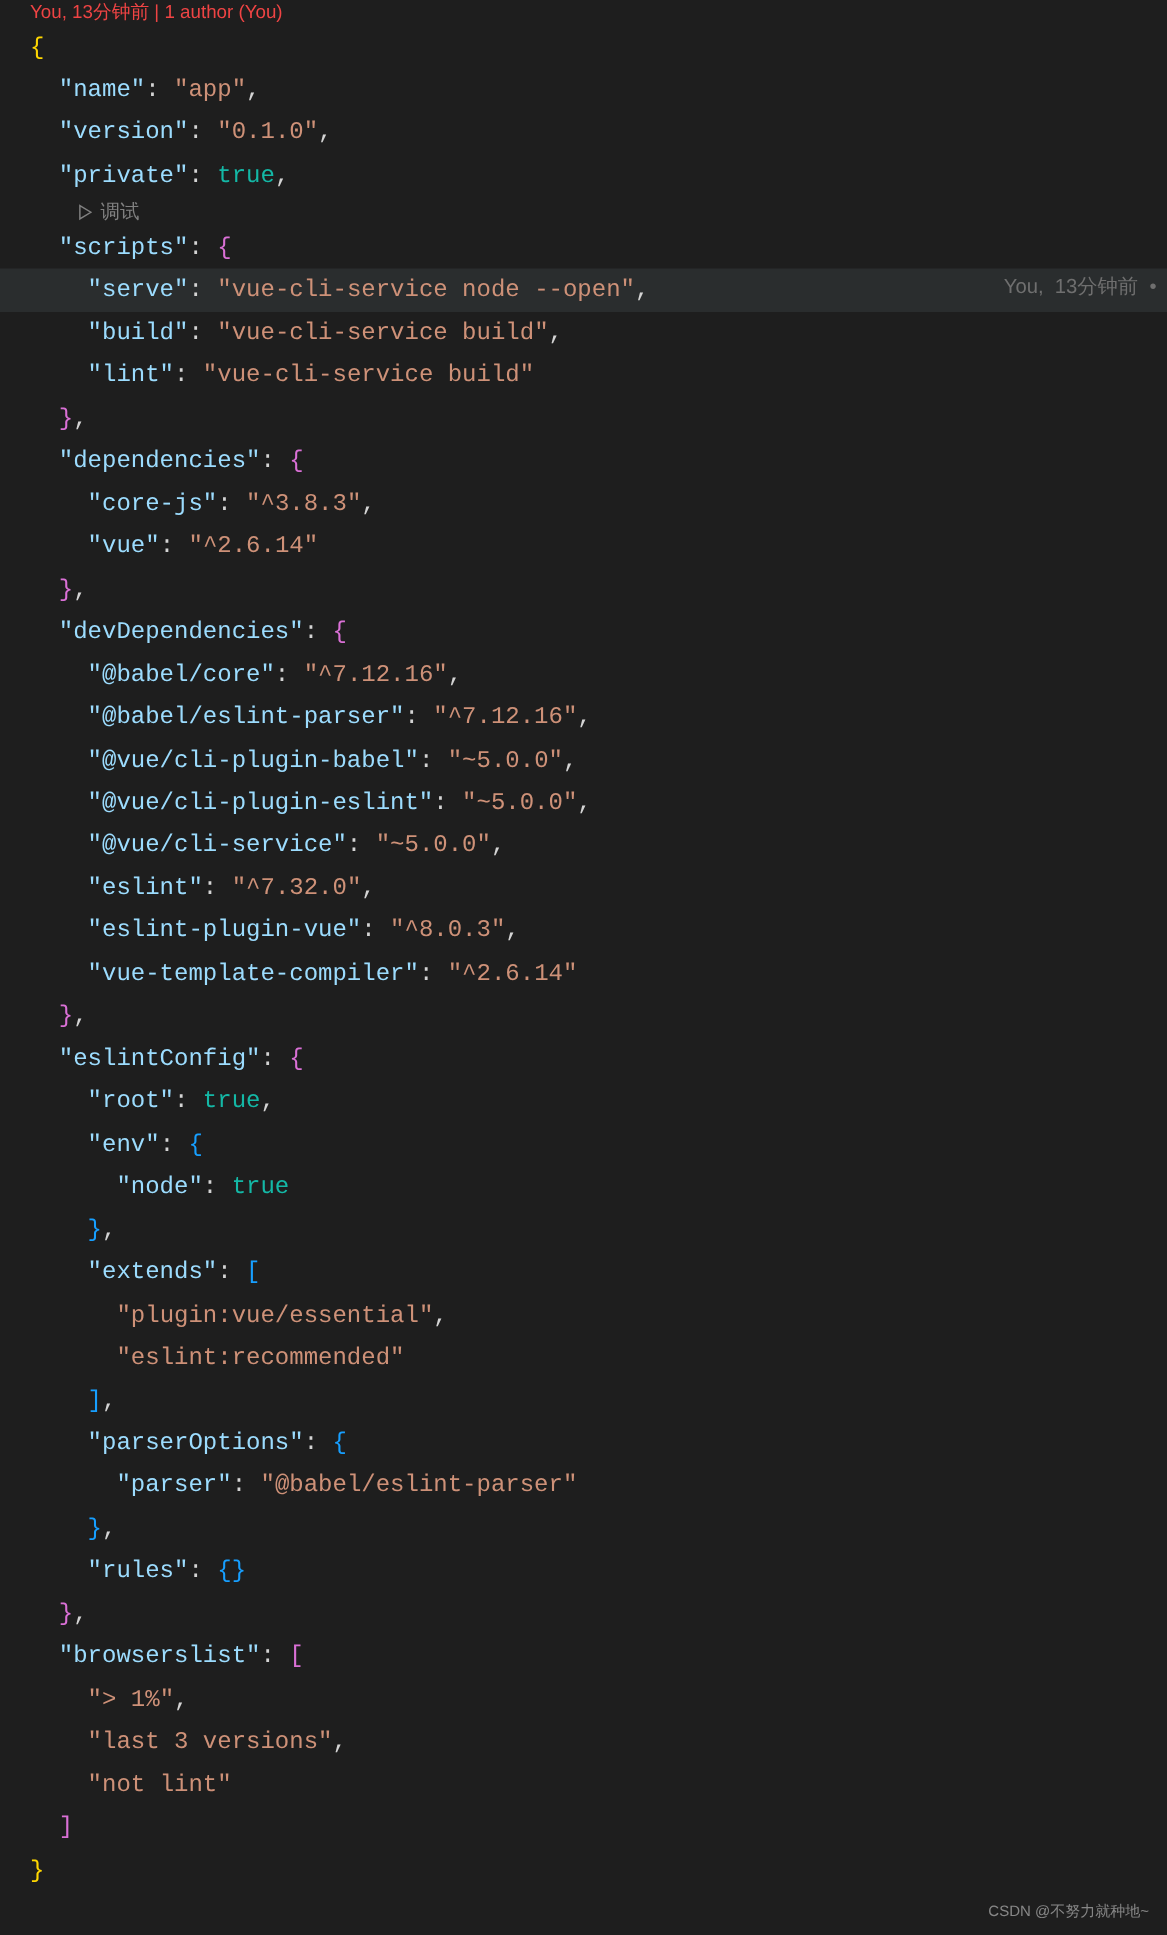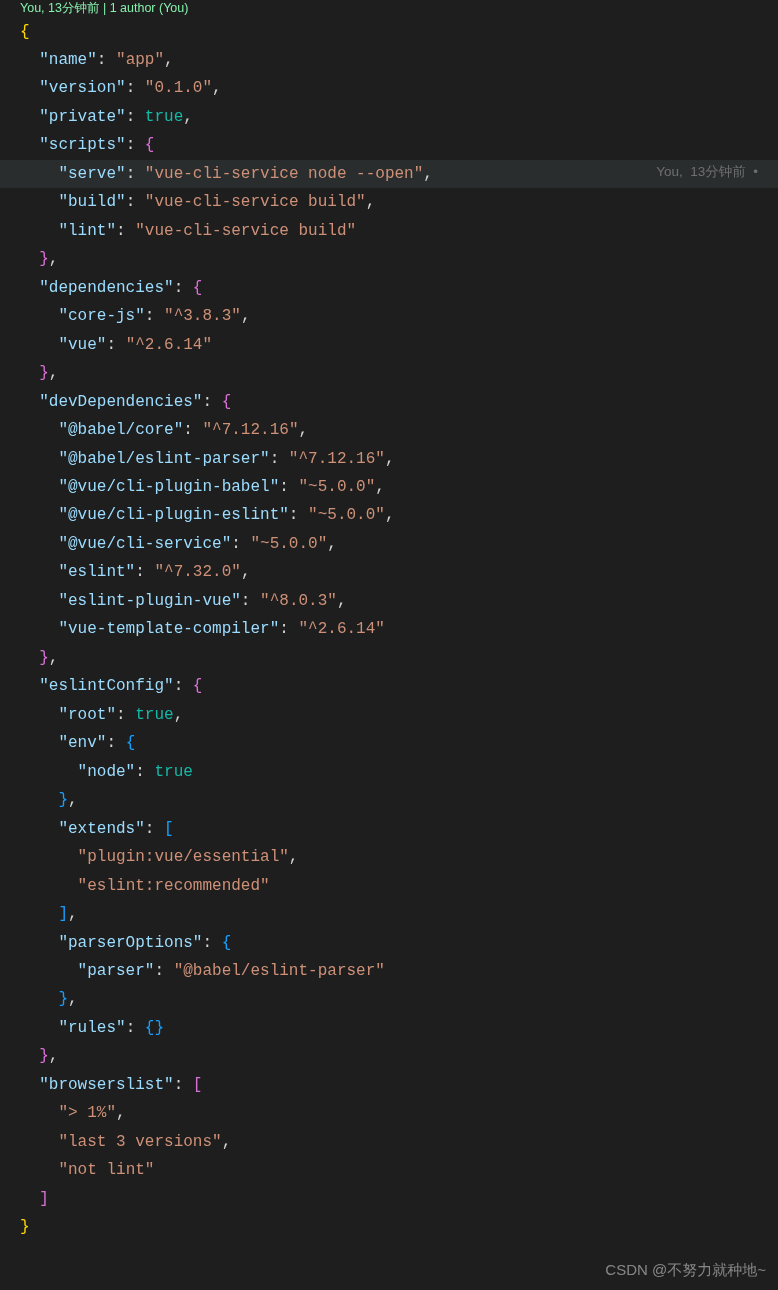--- a/index.html
+++ b/index.html
@@ -10,80 +10,86 @@
     font-family: 'Consolas', 'Courier New', monospace;
     font-size: 16px;
     line-height: 1.78;
     color: #d4d4d4;
     width: 778px;
     height: 1290px;
     overflow: hidden;
     position: relative;
   }
   .codelens {
-    color: #86efac;
+    color: #ef4444;
     font-size: 12.5px;
     padding: 0 0 0 20px;
     line-height: 1.4;
     font-family: -apple-system, BlinkMacSystemFont, 'Segoe UI', sans-serif;
   }
   .debug-lens {
     color: #808080;
     font-size: 13px;
     padding-left: 50px;
     line-height: 1.5;
     font-family: -apple-system, BlinkMacSystemFont, 'Segoe UI', sans-serif;
     display: flex;
     align-items: center;
     gap: 4px;
   }
   .debug-lens svg { flex-shrink:0; }
   .line { white-space: pre; padding-left: 20px; position: relative; }
   .line.hl { background: #2a2d2e; }
   .annot {
     position: absolute;
-    right: 20px;
+    right: 7px;
     top: 0;
     color: #6f6f6f;
     font-family: -apple-system, BlinkMacSystemFont, 'Segoe UI', sans-serif;
     font-size: 13.5px;
   }
   .annot .dot { color:#6f6f6f; }
   .k   { color: #9cdcfe; }  
   .s   { color: #ce9178; }  
   .b   { color: #14b8a6; }  
   .p   { color: #d4d4d4; }  
   .br0 { color: #ffd700; }  
   .br1 { color: #da70d6; }  
   .br2 { color: #179fff; }
   .watermark {
     position: absolute;
     right: 12px;
     bottom: 6px;
     color: rgba(220,220,220,0.55);
     font-family: -apple-system, BlinkMacSystemFont, 'Segoe UI', sans-serif;
-    font-size: 15px;
+    font-size: 10px;
   }
   .code { position:relative; }
 </style>
 </head>
 <body>
 
 <div class="codelens">You, 13分钟前 | 1 author (You)</div>
 
 <div class="code">
 
 <div class="line"><span class="br0">{</span></div>
 
 <div class="line">  <span class="k">"name"</span><span class="p">:</span> <span class="s">"<span>app</span>"</span><span class="p">,</span></div>
 
 <div class="line">  <span class="k">"version"</span><span class="p">:</span> <span class="s">"<span>0.1.0</span>"</span><span class="p">,</span></div>
 
 <div class="line">  <span class="k">"private"</span><span class="p">:</span> <span class="b">true</span><span class="p">,</span></div>
 
+<div class="debug-lens">
+  <svg width="13" height="13" viewBox="0 0 16 16">
+        <path fill="none" stroke="#808080" stroke-width="1.2" d="M4 2.5 L13 8 L4 13.5 Z"></path>
+      </svg>
+  <span>调试</span>
+</div>
 
 <div class="line">  <span class="k">"scripts"</span><span class="p">:</span> <span class="br1">{</span></div>
 
 <div class="line hl">    <span class="k">"serve"</span><span class="p">:</span> <span class="s">"<span>vue-cli-service node --open</span>"</span><span class="p">,</span><span class="annot"><span>You,</span>  <span>13分钟前</span>  <span class="dot">•</span></span></div>
 
 <div class="line">    <span class="k">"build"</span><span class="p">:</span> <span class="s">"<span>vue-cli-service build</span>"</span><span class="p">,</span></div>
 
 <div class="line">    <span class="k">"lint"</span><span class="p">:</span> <span class="s">"<span>vue-cli-service build</span>"</span></div>
 
 <div class="line">  <span class="br1">}</span><span class="p">,</span></div>

